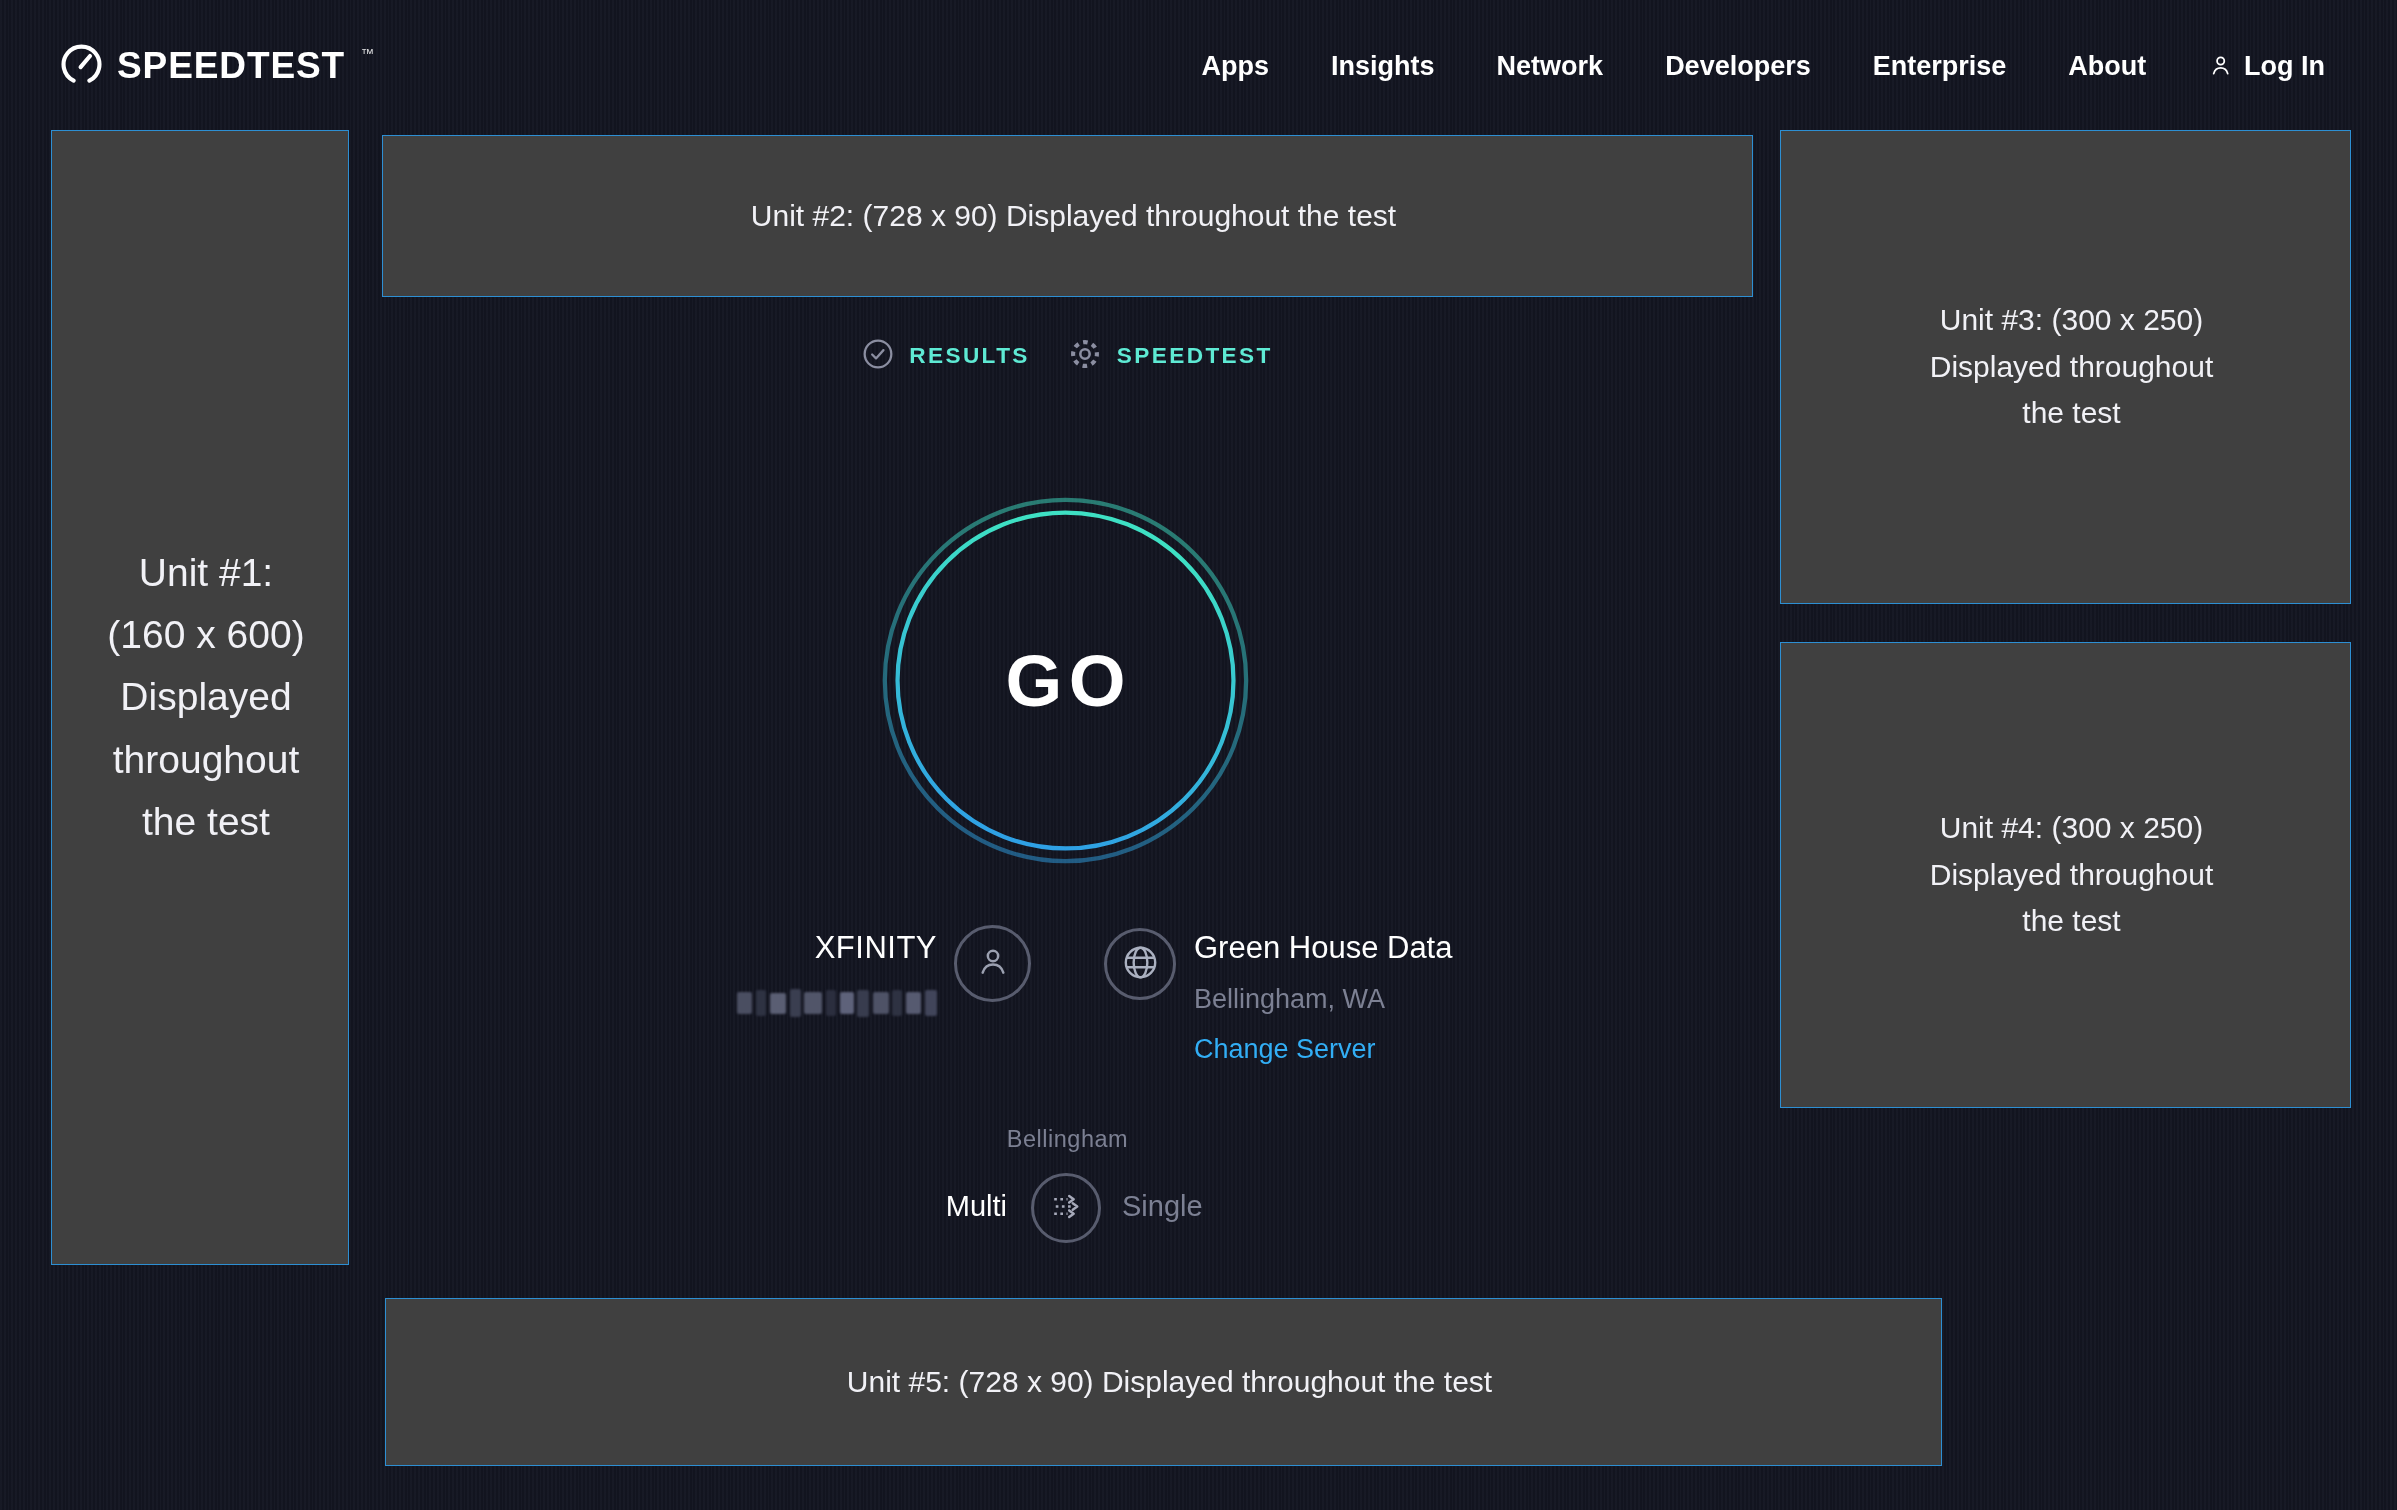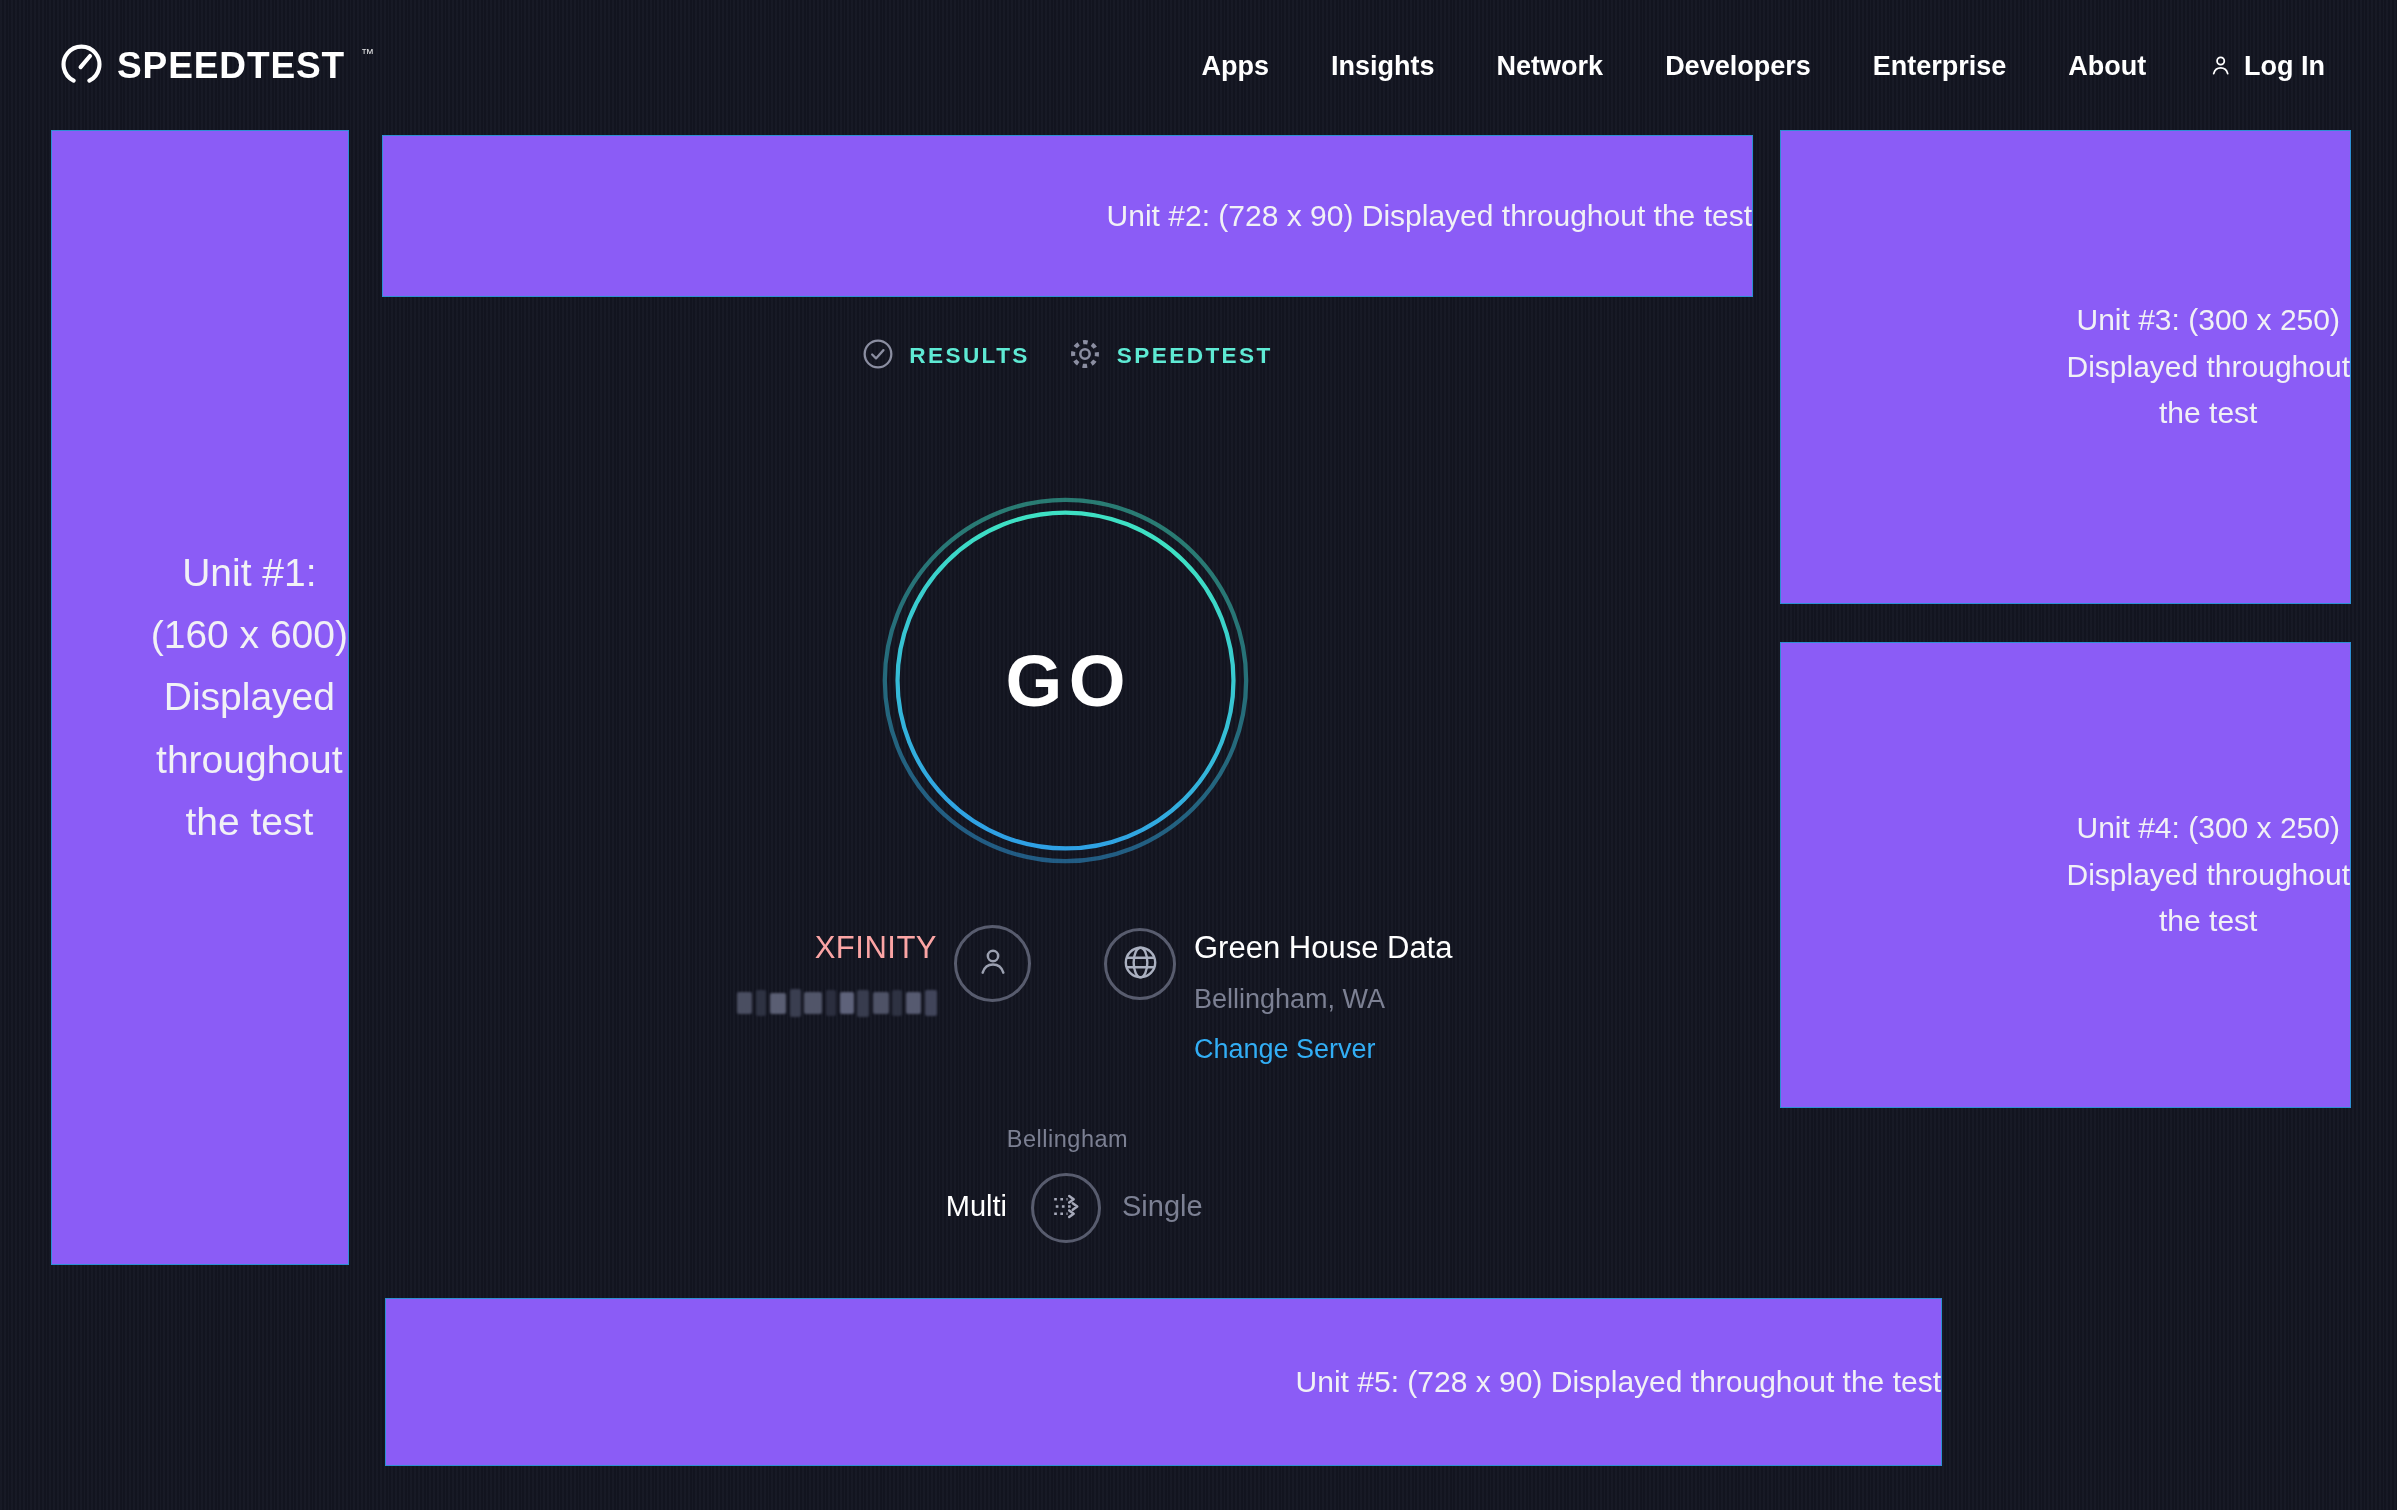--- a/index.html
+++ b/index.html
@@ -21,22 +21,22 @@
   .logo{display:flex;align-items:center;gap:14px;cursor:pointer;}
   .logo-text{font-size:37px;font-weight:700;letter-spacing:0.9px;}
   .logo-tm{font-size:13px;opacity:.85;position:relative;top:-12.2px;margin-left:1.9px;}
   .nav-links{margin-left:auto;display:flex;align-items:center;gap:62px;}
   .nav-link{color:#ffffff;font-size:27px;text-decoration:none;cursor:pointer;font-weight:bold;}
   .login{display:flex;align-items:center;gap:10.4px;}
   .login svg{display:block;}
 
   
   .ad{
-    position:absolute;background:#8b5cf6;border:1.9px solid #2d8fd3;box-sizing:border-box;
-    color:#f1f1f6;display:flex;align-items:center;justify-content:flex-end;text-align:center;
+    position:absolute;background:#404040;border:1.9px solid #2d8fd3;box-sizing:border-box;
+    color:#f1f1f6;display:flex;align-items:center;justify-content:center;text-align:center;
     white-space:pre-line;font-size:30px;line-height:1.55;cursor:pointer;padding-left:12px;
   }
   #ad1{left:51px;top:130px;width:298px;height:1135px;font-size:39px;line-height:1.6;}
   #ad2{left:382px;top:135px;width:1371px;height:162px;}
   #ad3{left:1780px;top:130px;width:571px;height:474px;}
   #ad4{left:1780px;top:642px;width:571px;height:466px;}
   #ad5{left:385px;top:1298px;width:1557px;height:168px;}
 
   
   .tabs{position:absolute;left:382px;top:331px;width:1371px;height:49px;
@@ -46,21 +46,21 @@
   .tab-icon{color:#8b8ea1;display:block;}
 
   
   .go{position:absolute;left:882px;top:497px;width:367px;height:367px;cursor:pointer;}
   .go svg{position:absolute;inset:0;}
   .go-label{position:absolute;inset:0;display:flex;align-items:center;justify-content:center;
             font-size:73px;font-weight:700;letter-spacing:6.6px;padding-left:6.6px;color:#fff;}
 
   
   .isp-name{position:absolute;left:659px;top:930px;width:278px;text-align:right;
-            font-size:31px;letter-spacing:0.5px;color:#fca5a5;cursor:pointer;}
+            font-size:31px;letter-spacing:0.5px;color:#ffffff;cursor:pointer;}
   .redacted{position:absolute;left:737px;top:987px;width:200px;height:32px;
             display:flex;align-items:center;gap:3.8px;filter:blur(1.1px);}
   .redacted i{display:block;border-radius:1.9px;}
   .redacted i:nth-child(1){width:16px;height:22.6px;background:#4a4e61;}
   .redacted i:nth-child(2){width:11.3px;height:26px;background:#2e3242;}
   .redacted i:nth-child(3){width:17px;height:21px;background:#5a5e73;}
   .redacted i:nth-child(4){width:11.3px;height:28px;background:#3a3e50;}
   .redacted i:nth-child(5){width:19px;height:22.6px;background:#515569;}
   .redacted i:nth-child(6){width:10.4px;height:26px;background:#2b2e3e;}
   .redacted i:nth-child(7){width:15px;height:21.7px;background:#5e627a;}

